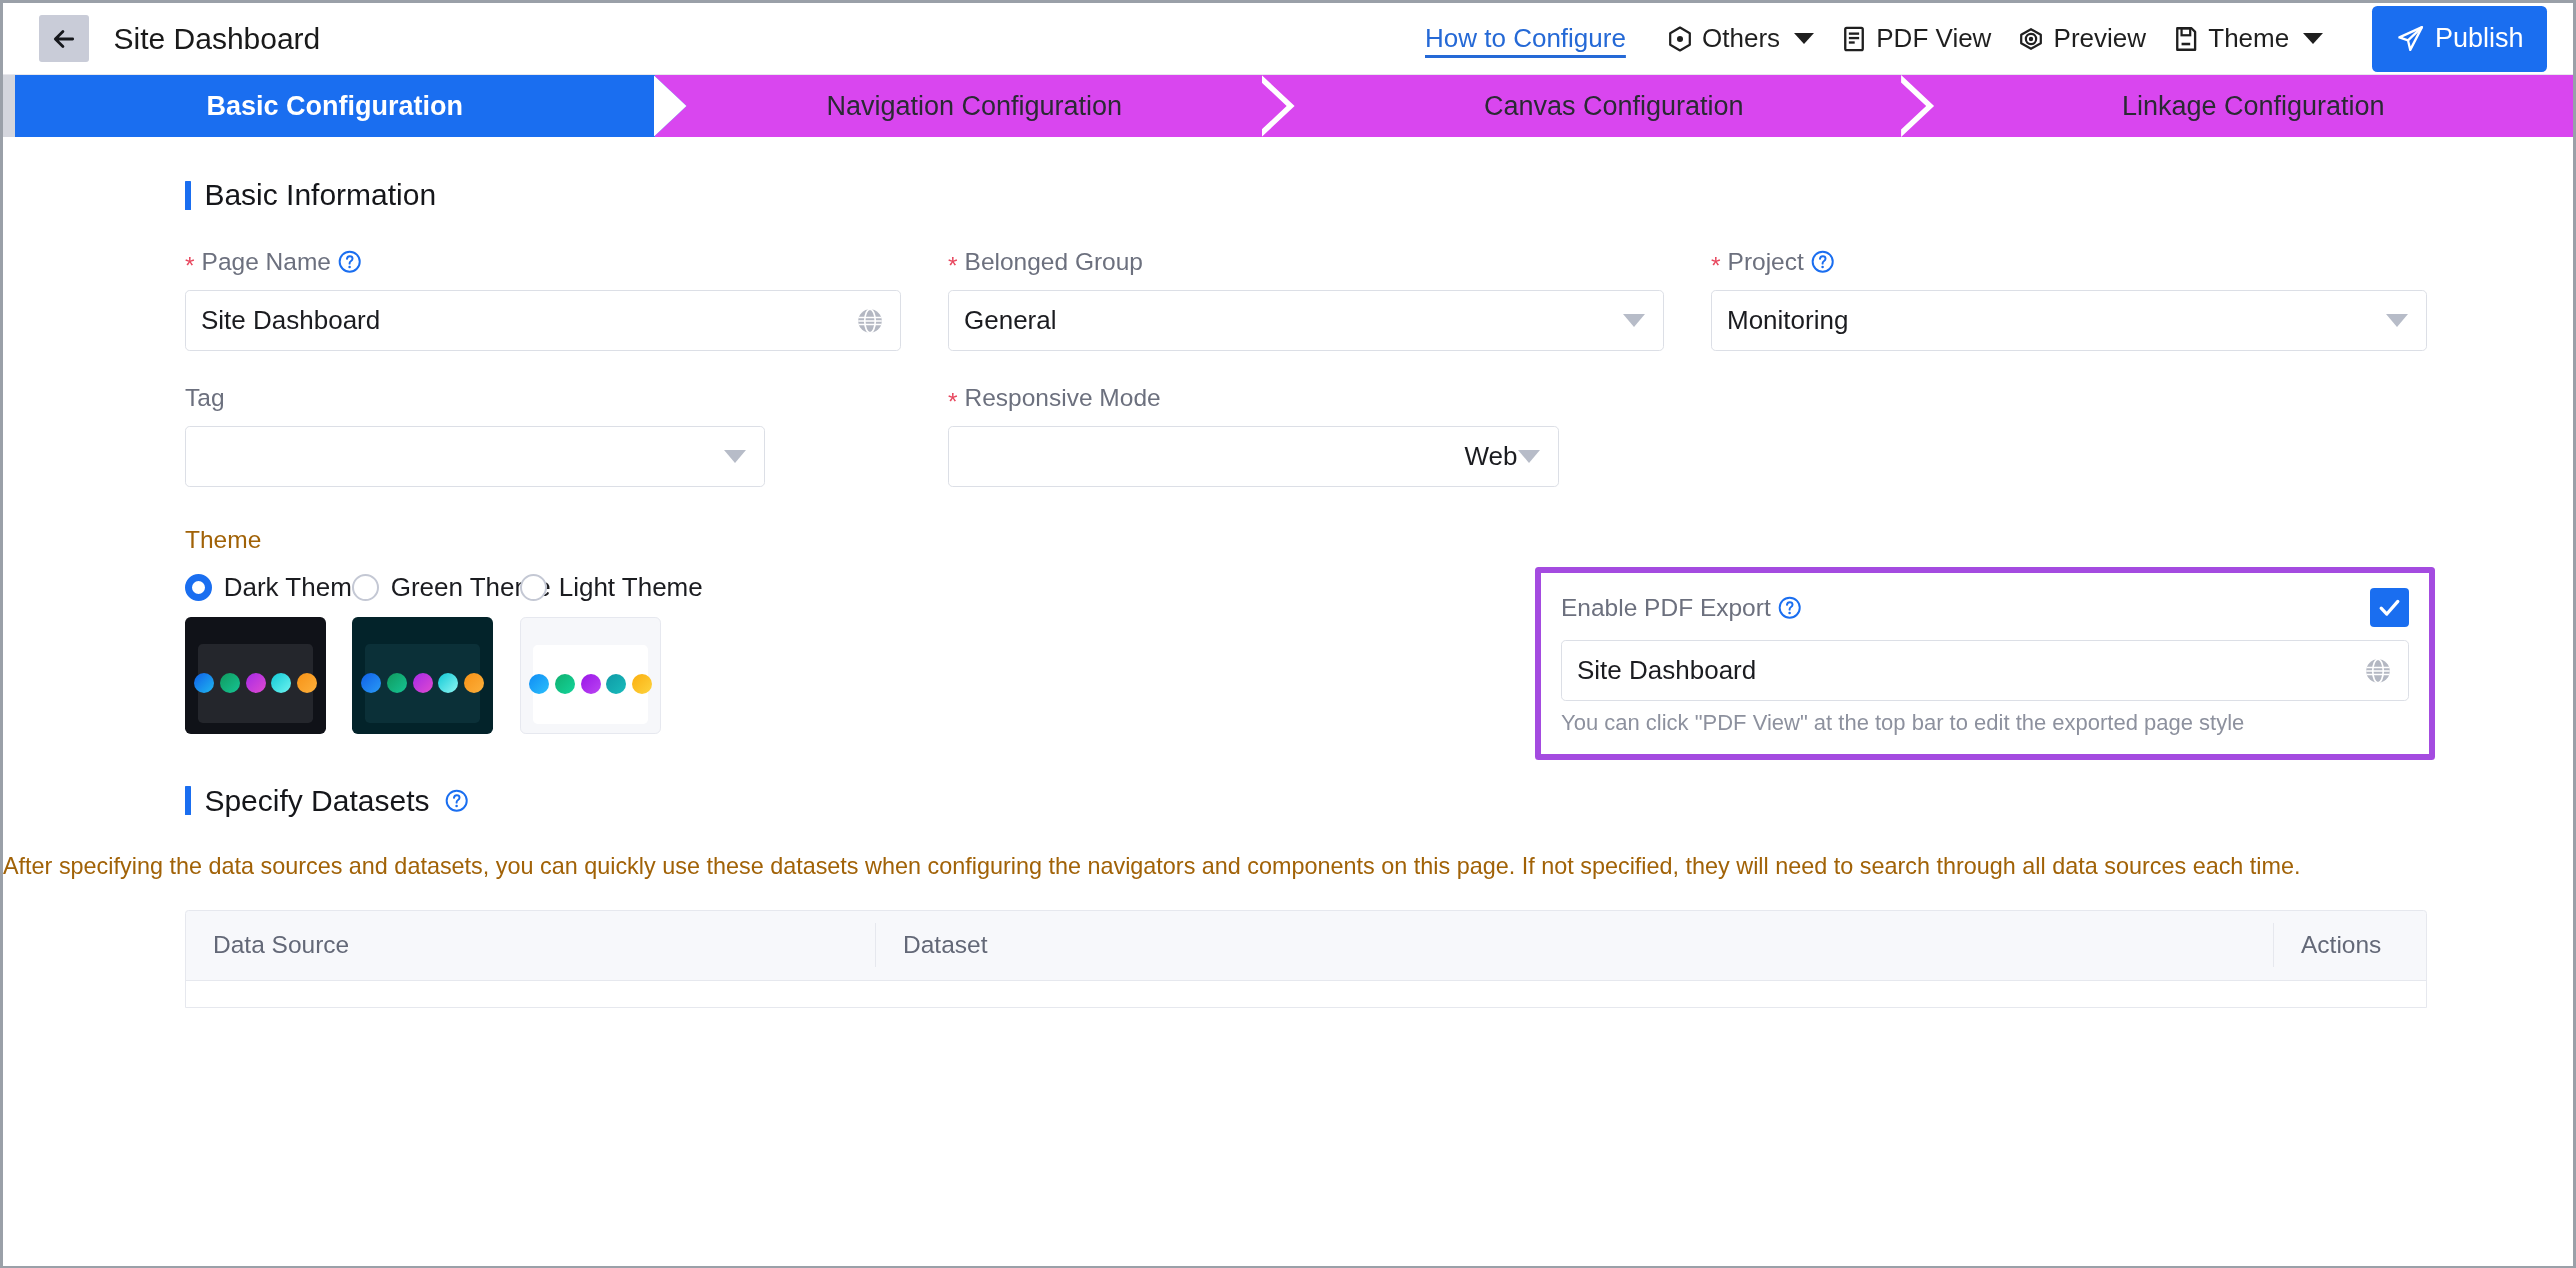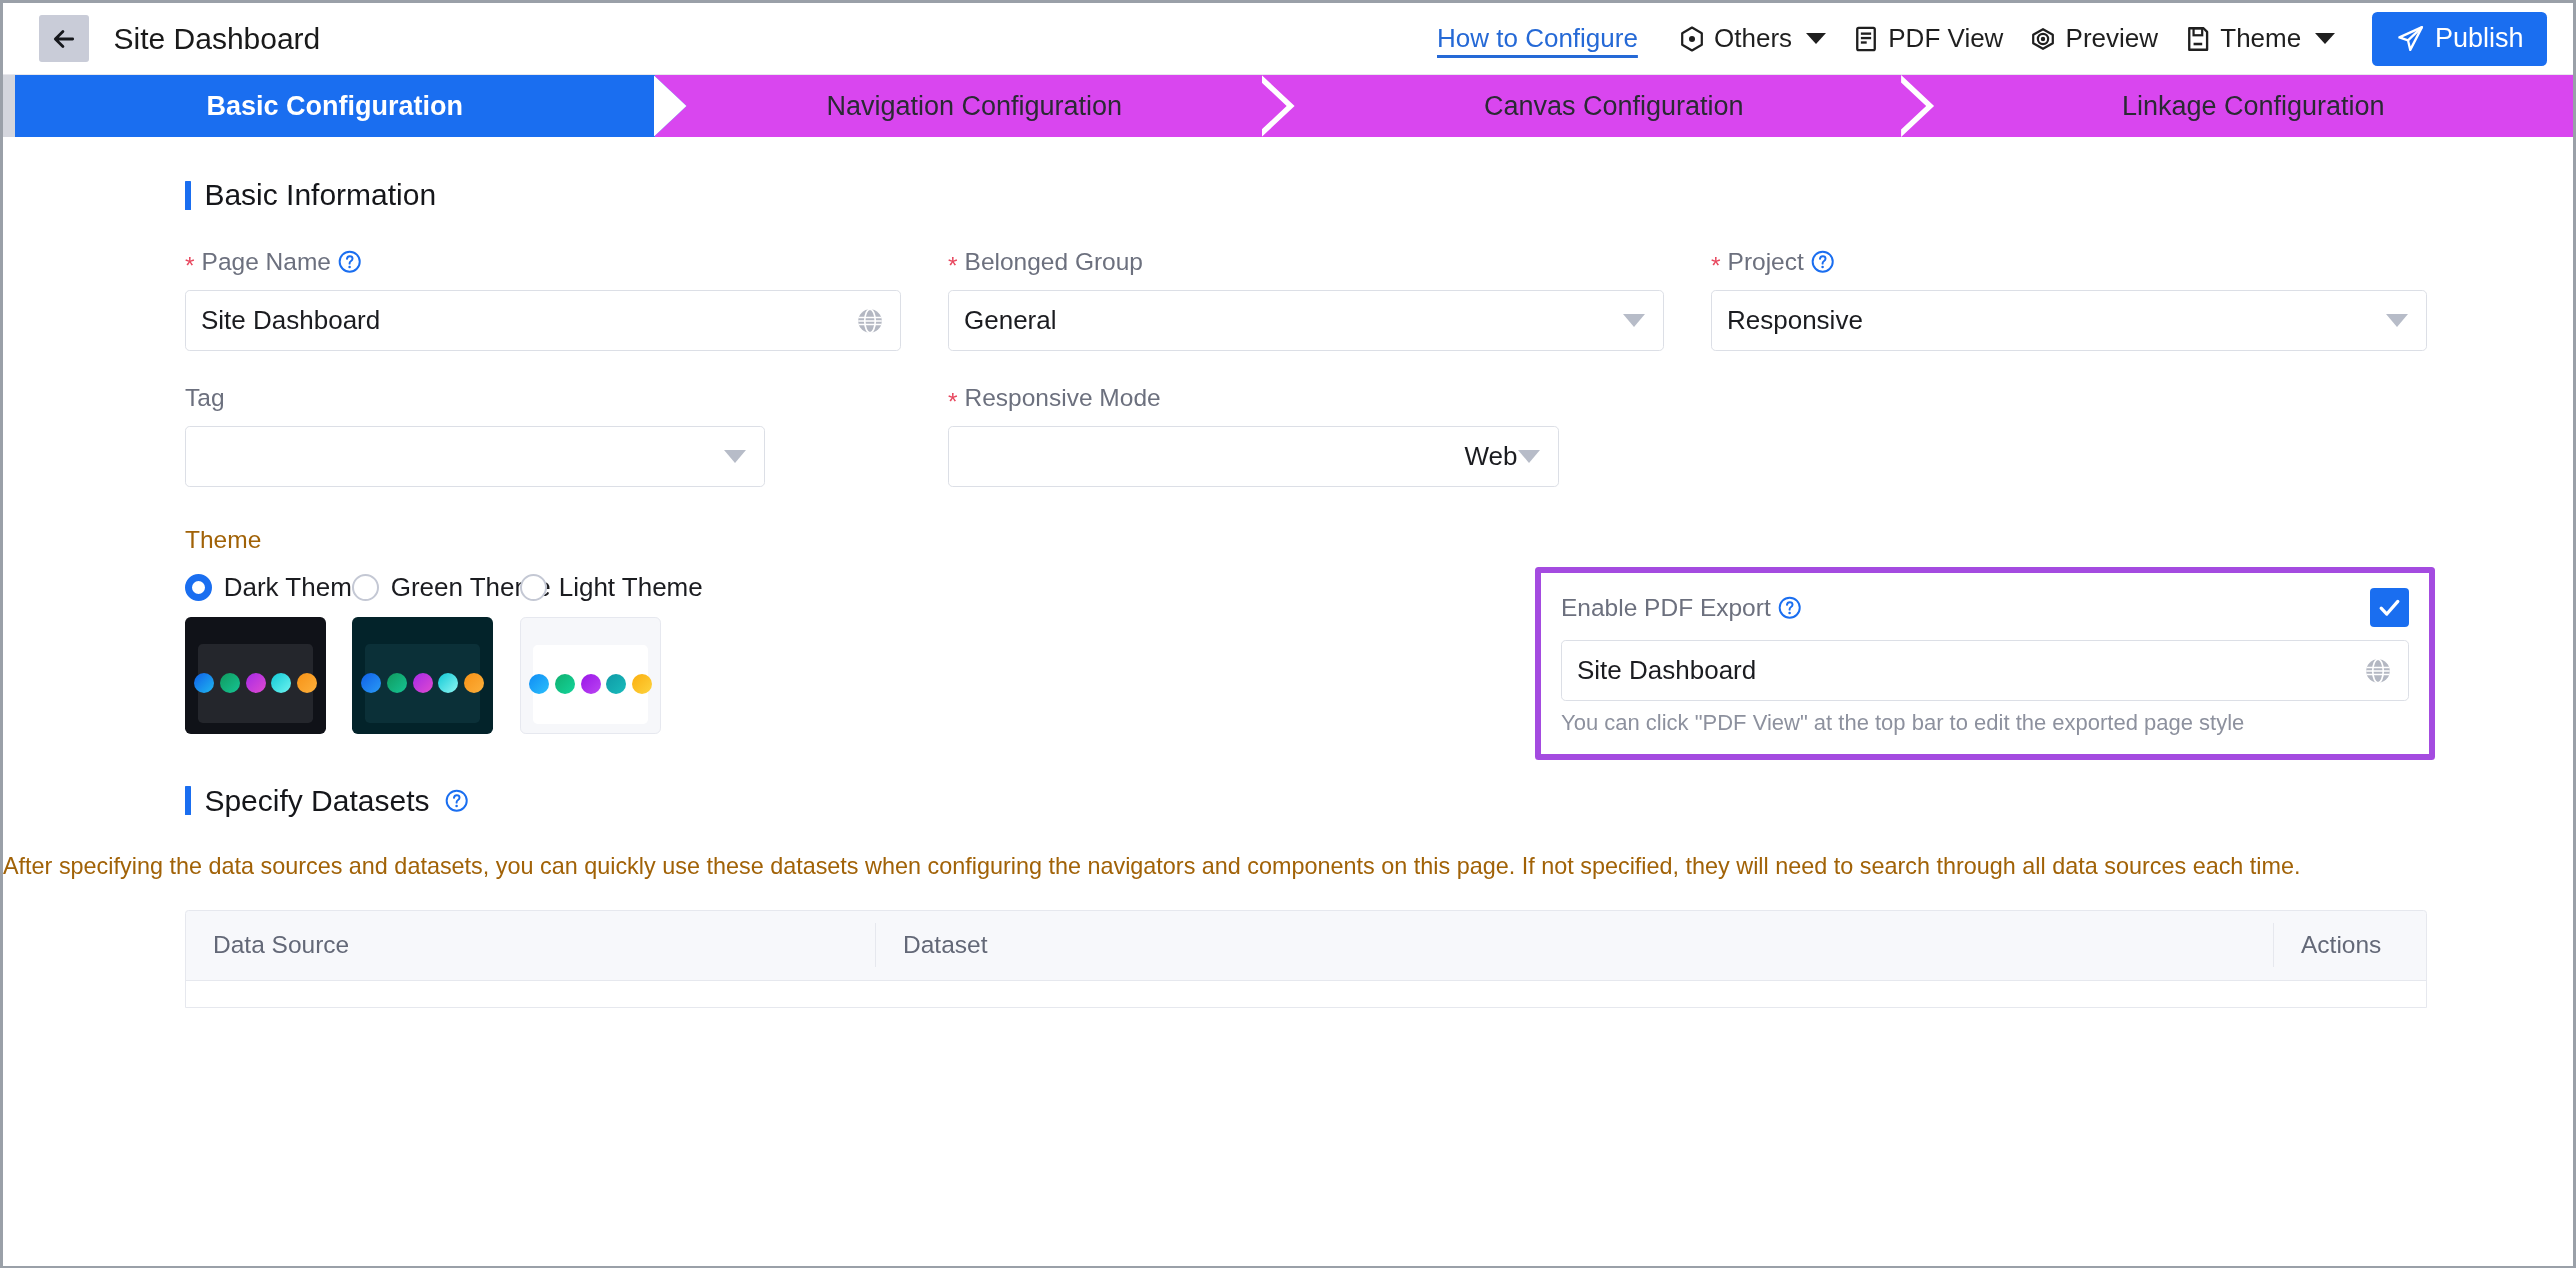--- a/index.html
+++ b/index.html
@@ -91,26 +91,26 @@
   .caret-d {
     width: 0; height: 0;
     border-left: 10px solid transparent;
     border-right: 10px solid transparent;
     border-top: 11.7px solid #1f1f1f;
     margin-left: 5.8px;
     display: inline-block;
   }
 
   .publish-btn {
-    margin-left: 24px;
+    margin-left: 36px;
     background: #1a6ef0;
     color: #ffffff;
     border: none;
     border-radius: 5.3px;
-    height: 54px;
+    height: 66px;
     padding: 0 23.4px;
     display: flex;
     align-items: center;
     gap: 10.5px;
     font-size: 27px;
     font-family: inherit;
     cursor: pointer;
     white-space: nowrap;
   }
   .publish-btn svg { width: 29px; height: 29px; flex: none; }
@@ -516,21 +516,21 @@
         <div class="flabel">
           <span class="req">*</span>
           <span>Project</span>
           <svg class="help-ic" viewBox="0 0 24 24">
             <circle cx="12" cy="12" r="10.3" fill="none" stroke="#1a6ef0" stroke-width="2"></circle>
             <path d="M9.2 9.1c.2-1.7 1.4-2.7 2.9-2.7 1.6 0 2.8 1 2.8 2.5 0 1.3-.7 1.9-1.8 2.6-.9.6-1.2 1.1-1.2 2v.5" fill="none" stroke="#1a6ef0" stroke-width="2" stroke-linecap="round"></path>
             <circle cx="11.9" cy="17.4" r="1.3" fill="#1a6ef0"></circle>
           </svg>
         </div>
         <div class="inputbox select">
-          <span class="val">Responsive</span>
+          <span class="val">Monitoring</span>
           <span class="chev"></span>
         </div>
       </div>
 
       <div class="field tight">
         <div class="flabel">
           <span>Tag</span>
         </div>
         <div class="inputbox select" style="margin-right:136px;">
           <span class="val"></span>

